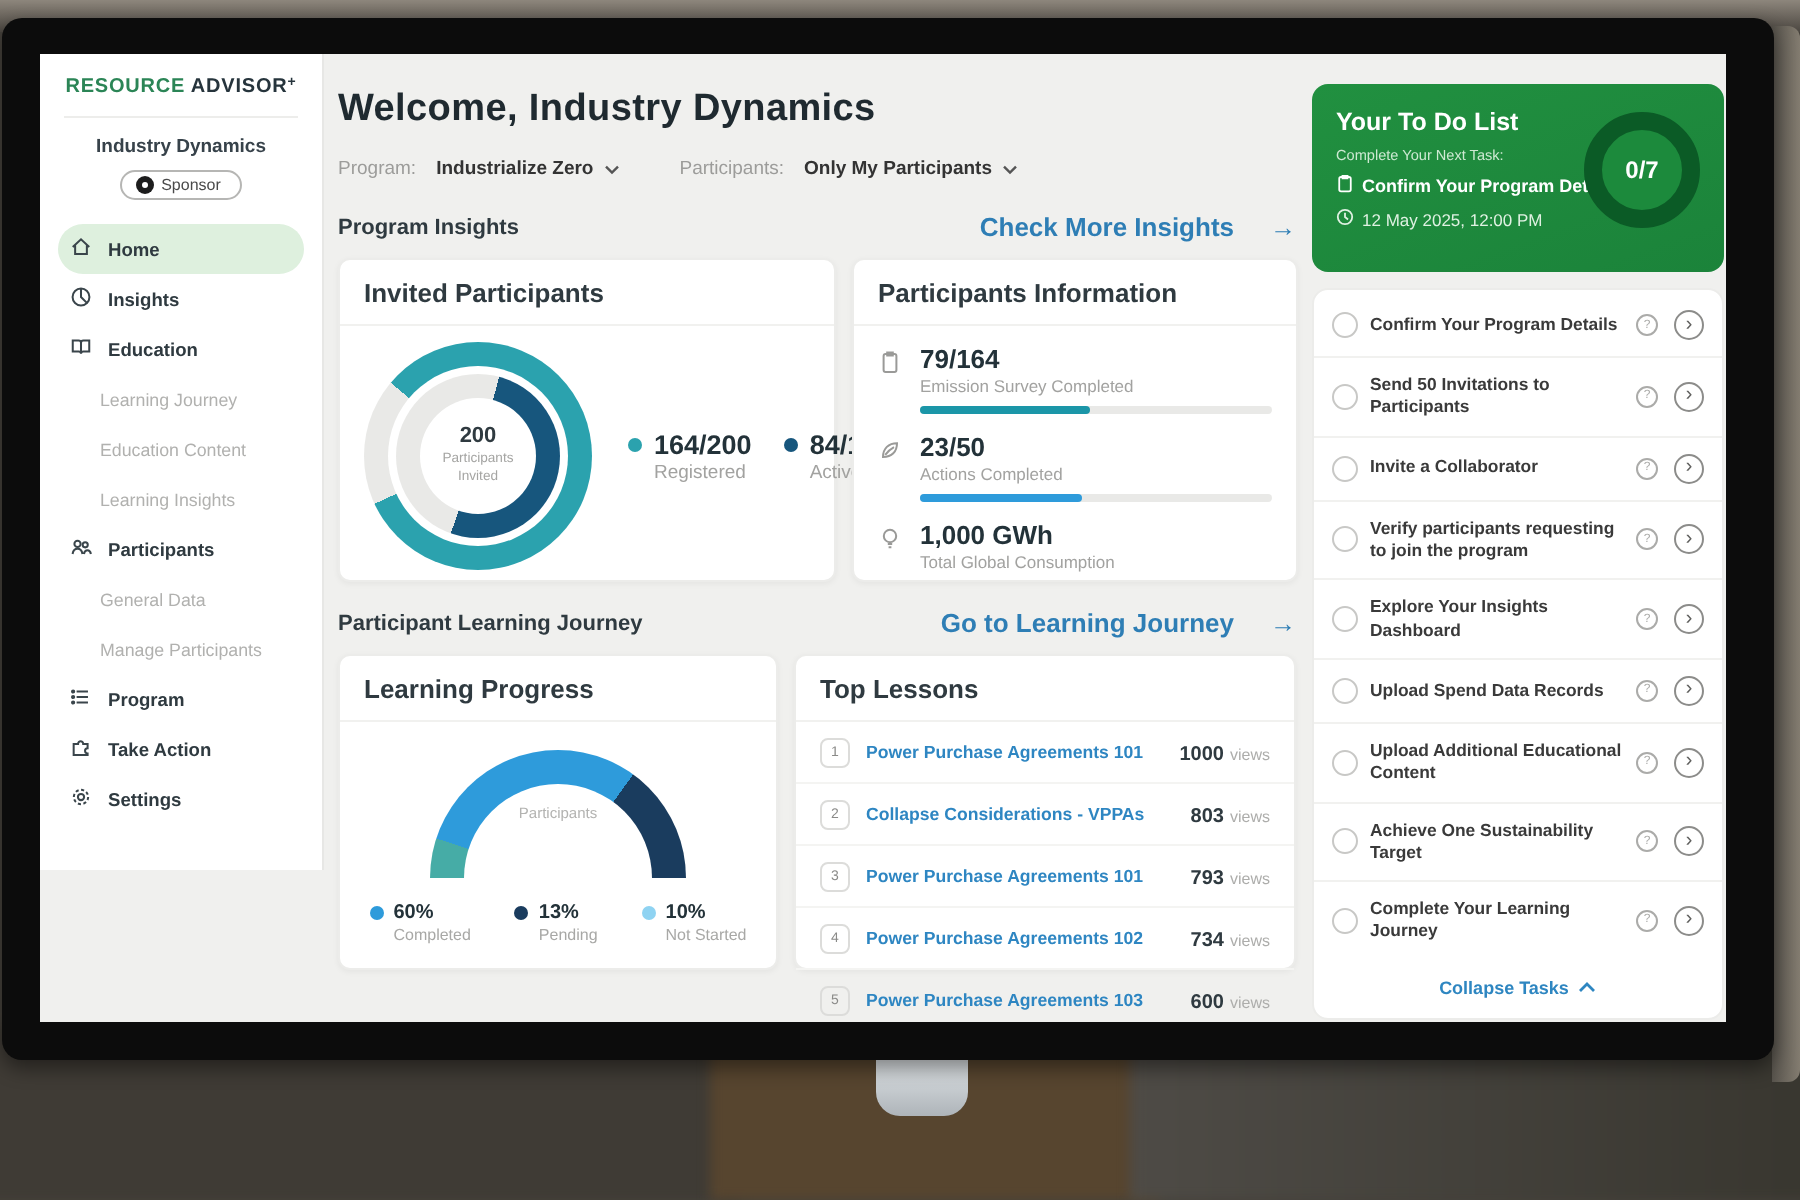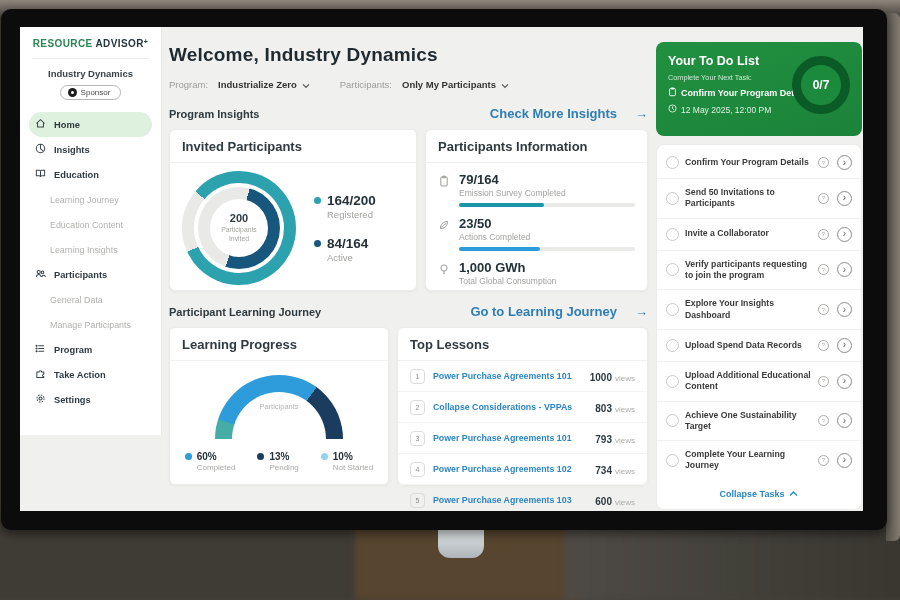--- a/index.html
+++ b/index.html
@@ -51,21 +51,21 @@
   .card-h{padding:9px 12px 8px;font-size:13px;font-weight:700;color:#2F3A40;border-bottom:1px solid #F1F1EF}
   
   .inv-body{display:flex;align-items:center;padding:8px 12px;gap:18px}
   .r1{width:114px;height:114px;border-radius:50%;position:relative;flex:0 0 auto}
   .r1h{position:absolute;inset:12px;background:#fff;border-radius:50%}
   .r2{position:absolute;inset:16px;border-radius:50%}
   .r2h{position:absolute;inset:12px;background:#fff;border-radius:50%;display:flex;flex-direction:column;
        align-items:center;justify-content:center;text-align:center}
   .r2h .cv{font-size:11px;font-weight:700;color:#2F3A40}
   .r2h .cl{font-size:6.8px;color:#A5A5A3;width:48px;line-height:1.3;margin-top:2px}
-  .legend-i{display:flex;flex-direction:column;gap:16px}
+  .legend-i{display:flex;flex-direction:row;gap:16px}
   .li-row .top{display:flex;align-items:center;gap:6px}
   .li-dot{width:7px;height:7px;border-radius:50%}
   .li-val{font-size:13.5px;font-weight:700;color:#233239}
   .li-lab{font-size:9.5px;color:#A2A2A0;margin-left:13px;margin-top:1px}
   
   .stat{display:flex;gap:9px;padding:9px 12px 0}
   .stat svg{flex:0 0 auto;margin-top:3px}
   .stat-val{font-size:13px;font-weight:700;color:#233239}
   .stat-lab{font-size:8.5px;color:#A2A2A0;margin-top:1px}
   .stat-track{margin-top:5px;width:176px;height:4px;border-radius:2px;background:#E9E9E7}

